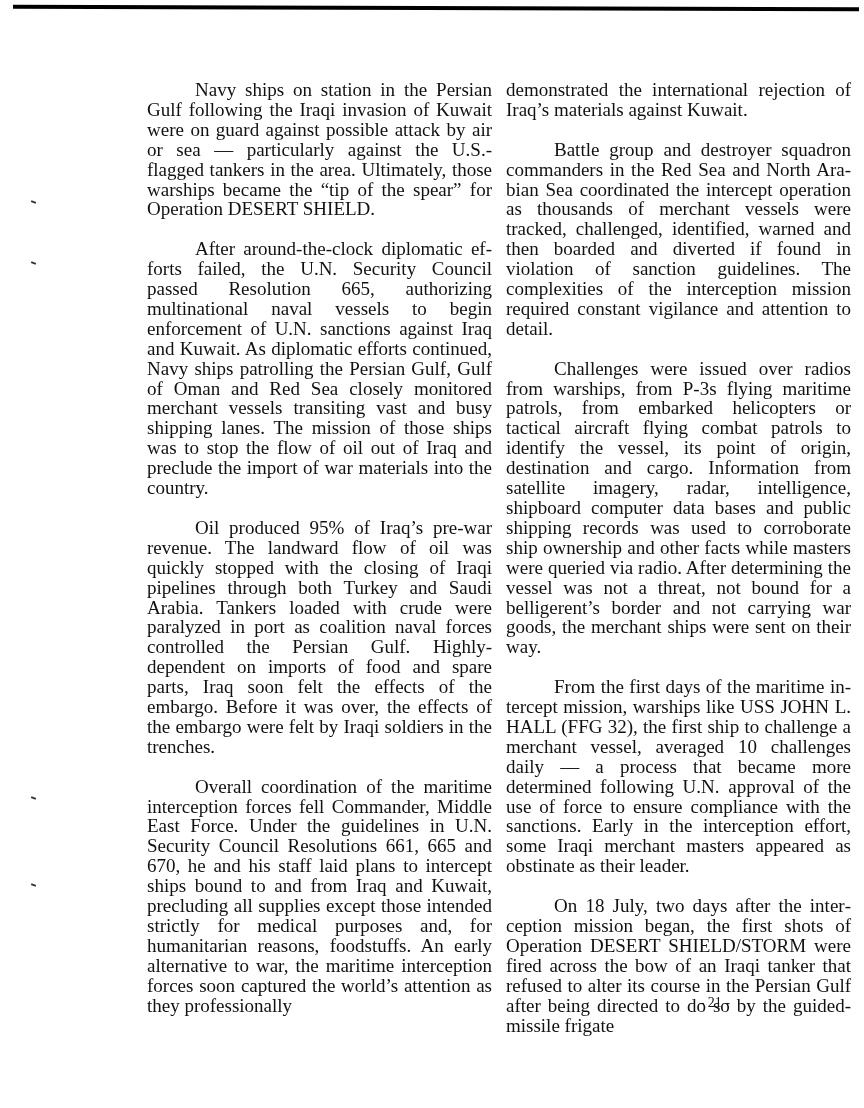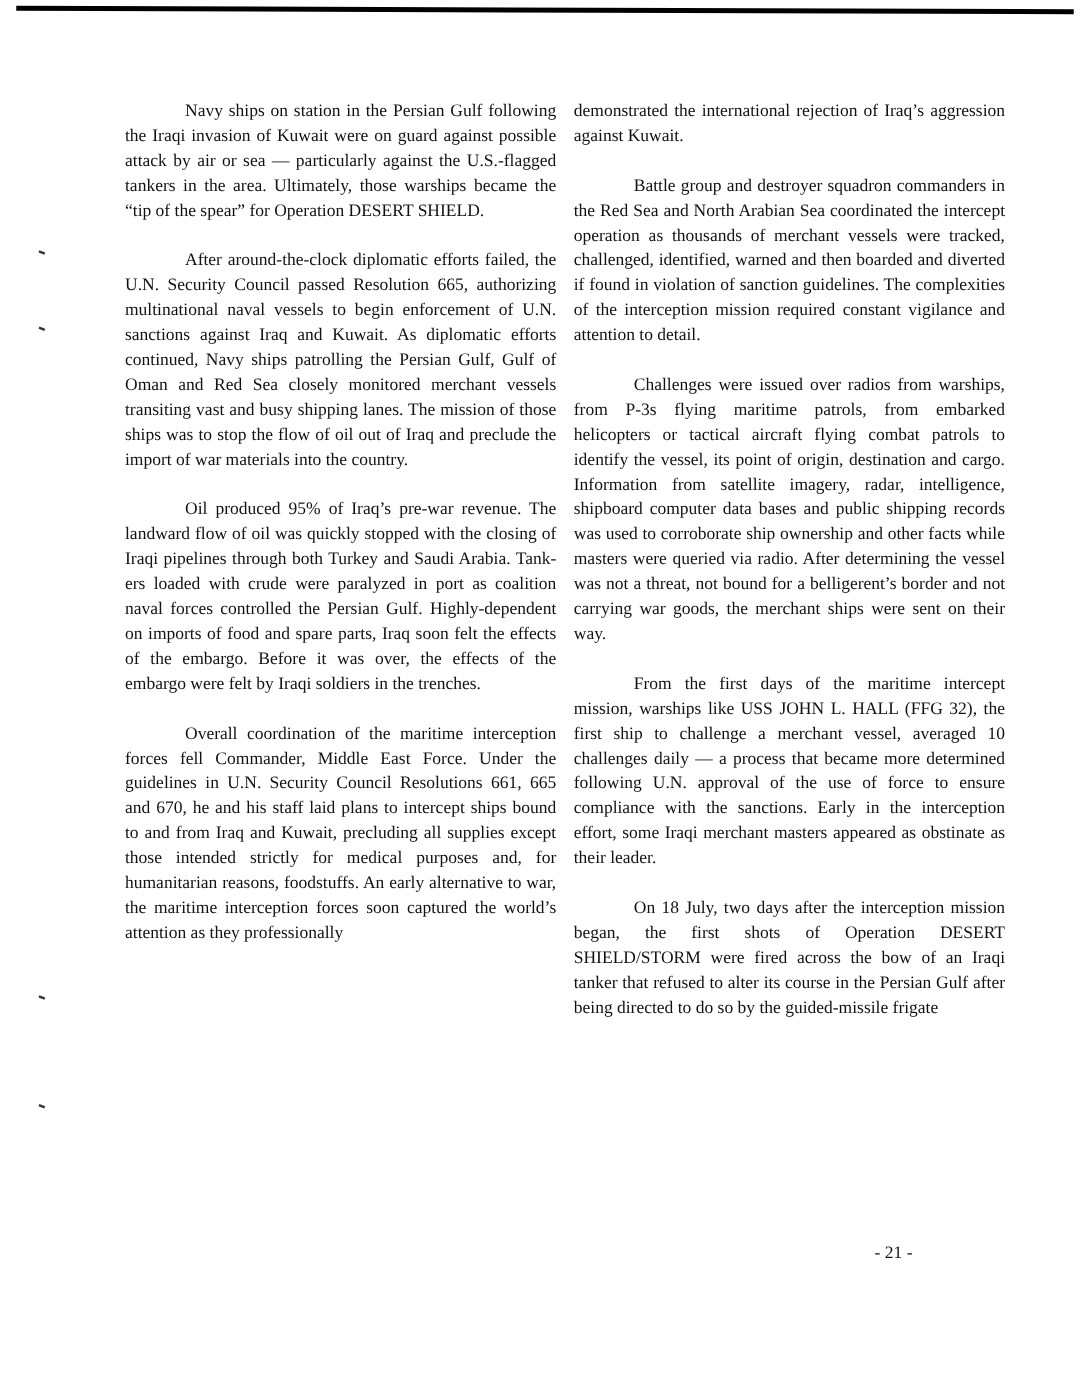--- a/index.html
+++ b/index.html
@@ -21,24 +21,25 @@
       top: 6px;
       width: 846px;
       height: 4px;
       background: #000000;
       transform: skewY(0.18deg);
     }
     .column {
       position: absolute;
       top: 80px;
       width: 345px;
-      font-size: 14px;
+      font-size: 19px;
       line-height: 19.9px;
       text-align: justify;
       hyphens: manual;
+      margin-left: 47px;
     }
     .col-left { left: 100px; }
     .col-right { left: 459px; }
     .para {
       margin: 0 0 19.9px 0;
       text-indent: 48px;
     }
     .para.no-indent {
       text-indent: 0;
     }
@@ -69,20 +70,20 @@
 <div class="speck" style="left:31px; top:884px;"></div>
 
 <div class="column col-left">
   <p class="para">Navy ships on station in the Persian Gulf following the Iraqi invasion of Kuwait were on guard against possible attack by air or sea — particularly against the U.S.-flagged tankers in the area. Ultimately, those warships became the “tip of the spear” for Operation DESERT SHIELD.</p>
   <p class="para">After around-the-clock diplomatic ef­forts failed, the U.N. Security Council passed Resolution 665, authorizing multinational na­val vessels to begin enforcement of U.N. sanc­tions against Iraq and Kuwait.  As diplomatic efforts continued, Navy ships patrolling the Persian Gulf, Gulf of Oman and Red Sea closely monitored merchant vessels transiting vast and busy shipping lanes.  The mission of those ships was to stop the flow of oil out of Iraq and preclude the import of war materials into the country.</p>
   <p class="para">Oil produced 95% of Iraq’s pre-war rev­enue.  The landward flow of oil was quickly stopped with the closing of Iraqi pipelines through both Turkey and Saudi Arabia.  Tank­ers loaded with crude were paralyzed in port as coalition naval forces controlled the Persian Gulf.  Highly-dependent on imports of food and spare parts, Iraq soon felt the effects of the embargo.  Before it was over, the effects of the embargo were felt by Iraqi soldiers in the trenches.</p>
   <p class="para">Overall coordination of the maritime interception forces fell Commander, Middle East Force. Under the guidelines in U.N. Secu­rity Council Resolutions 661, 665 and 670, he and his staff laid plans to intercept ships bound to and from Iraq and Kuwait, precluding all supplies except those intended strictly for medical purposes and, for humanitarian rea­sons, foodstuffs.  An early alternative to war, the maritime interception forces soon captured the world’s attention as they professionally</p>
 </div>
 
 <div class="column col-right">
-  <p class="para no-indent">demonstrated the international rejection of Iraq’s aggression against Kuwait.</p>
+  <p class="para no-indent">demonstrated the international rejection of Iraq’s materials against Kuwait.</p>
   <p class="para">Battle group and destroyer squadron commanders in the Red Sea and North Ara­bian Sea coordinated the intercept operation as thousands of merchant vessels were tracked, challenged, identified, warned and then boarded and diverted if found in violation of sanction guidelines.  The complexities of the interception mission required constant vigi­lance and attention to detail.</p>
   <p class="para">Challenges were issued over radios from warships, from P-3s flying maritime pa­trols, from embarked helicopters or tactical aircraft flying combat patrols to identify the vessel, its point of origin, destination and cargo. Information from satellite imagery, radar, in­telligence, shipboard computer data bases and public shipping records was used to corrobo­rate ship ownership and other facts while masters were queried via radio.  After deter­mining the vessel was not a threat, not bound for a belligerent’s border and not carrying war goods, the merchant ships were sent on their way.</p>
   <p class="para">From the first days of the maritime in­tercept mission, warships like USS JOHN L. HALL (FFG 32), the first ship to challenge a merchant vessel, averaged 10 challenges daily — a process that became more determined following U.N. approval of the use of force to ensure compliance with the sanctions. Early in the interception effort, some Iraqi merchant masters appeared as obstinate as their leader.</p>
   <p class="para">On 18 July, two days after the inter­ception mission began, the first shots of Opera­tion DESERT SHIELD/STORM were fired across the bow of an Iraqi tanker that refused to alter its course in the Persian Gulf after being directed to do so by the guided-missile frigate</p>
 </div>
 
 <div class="page-number">- 21 -</div>
 
 </body></html>

